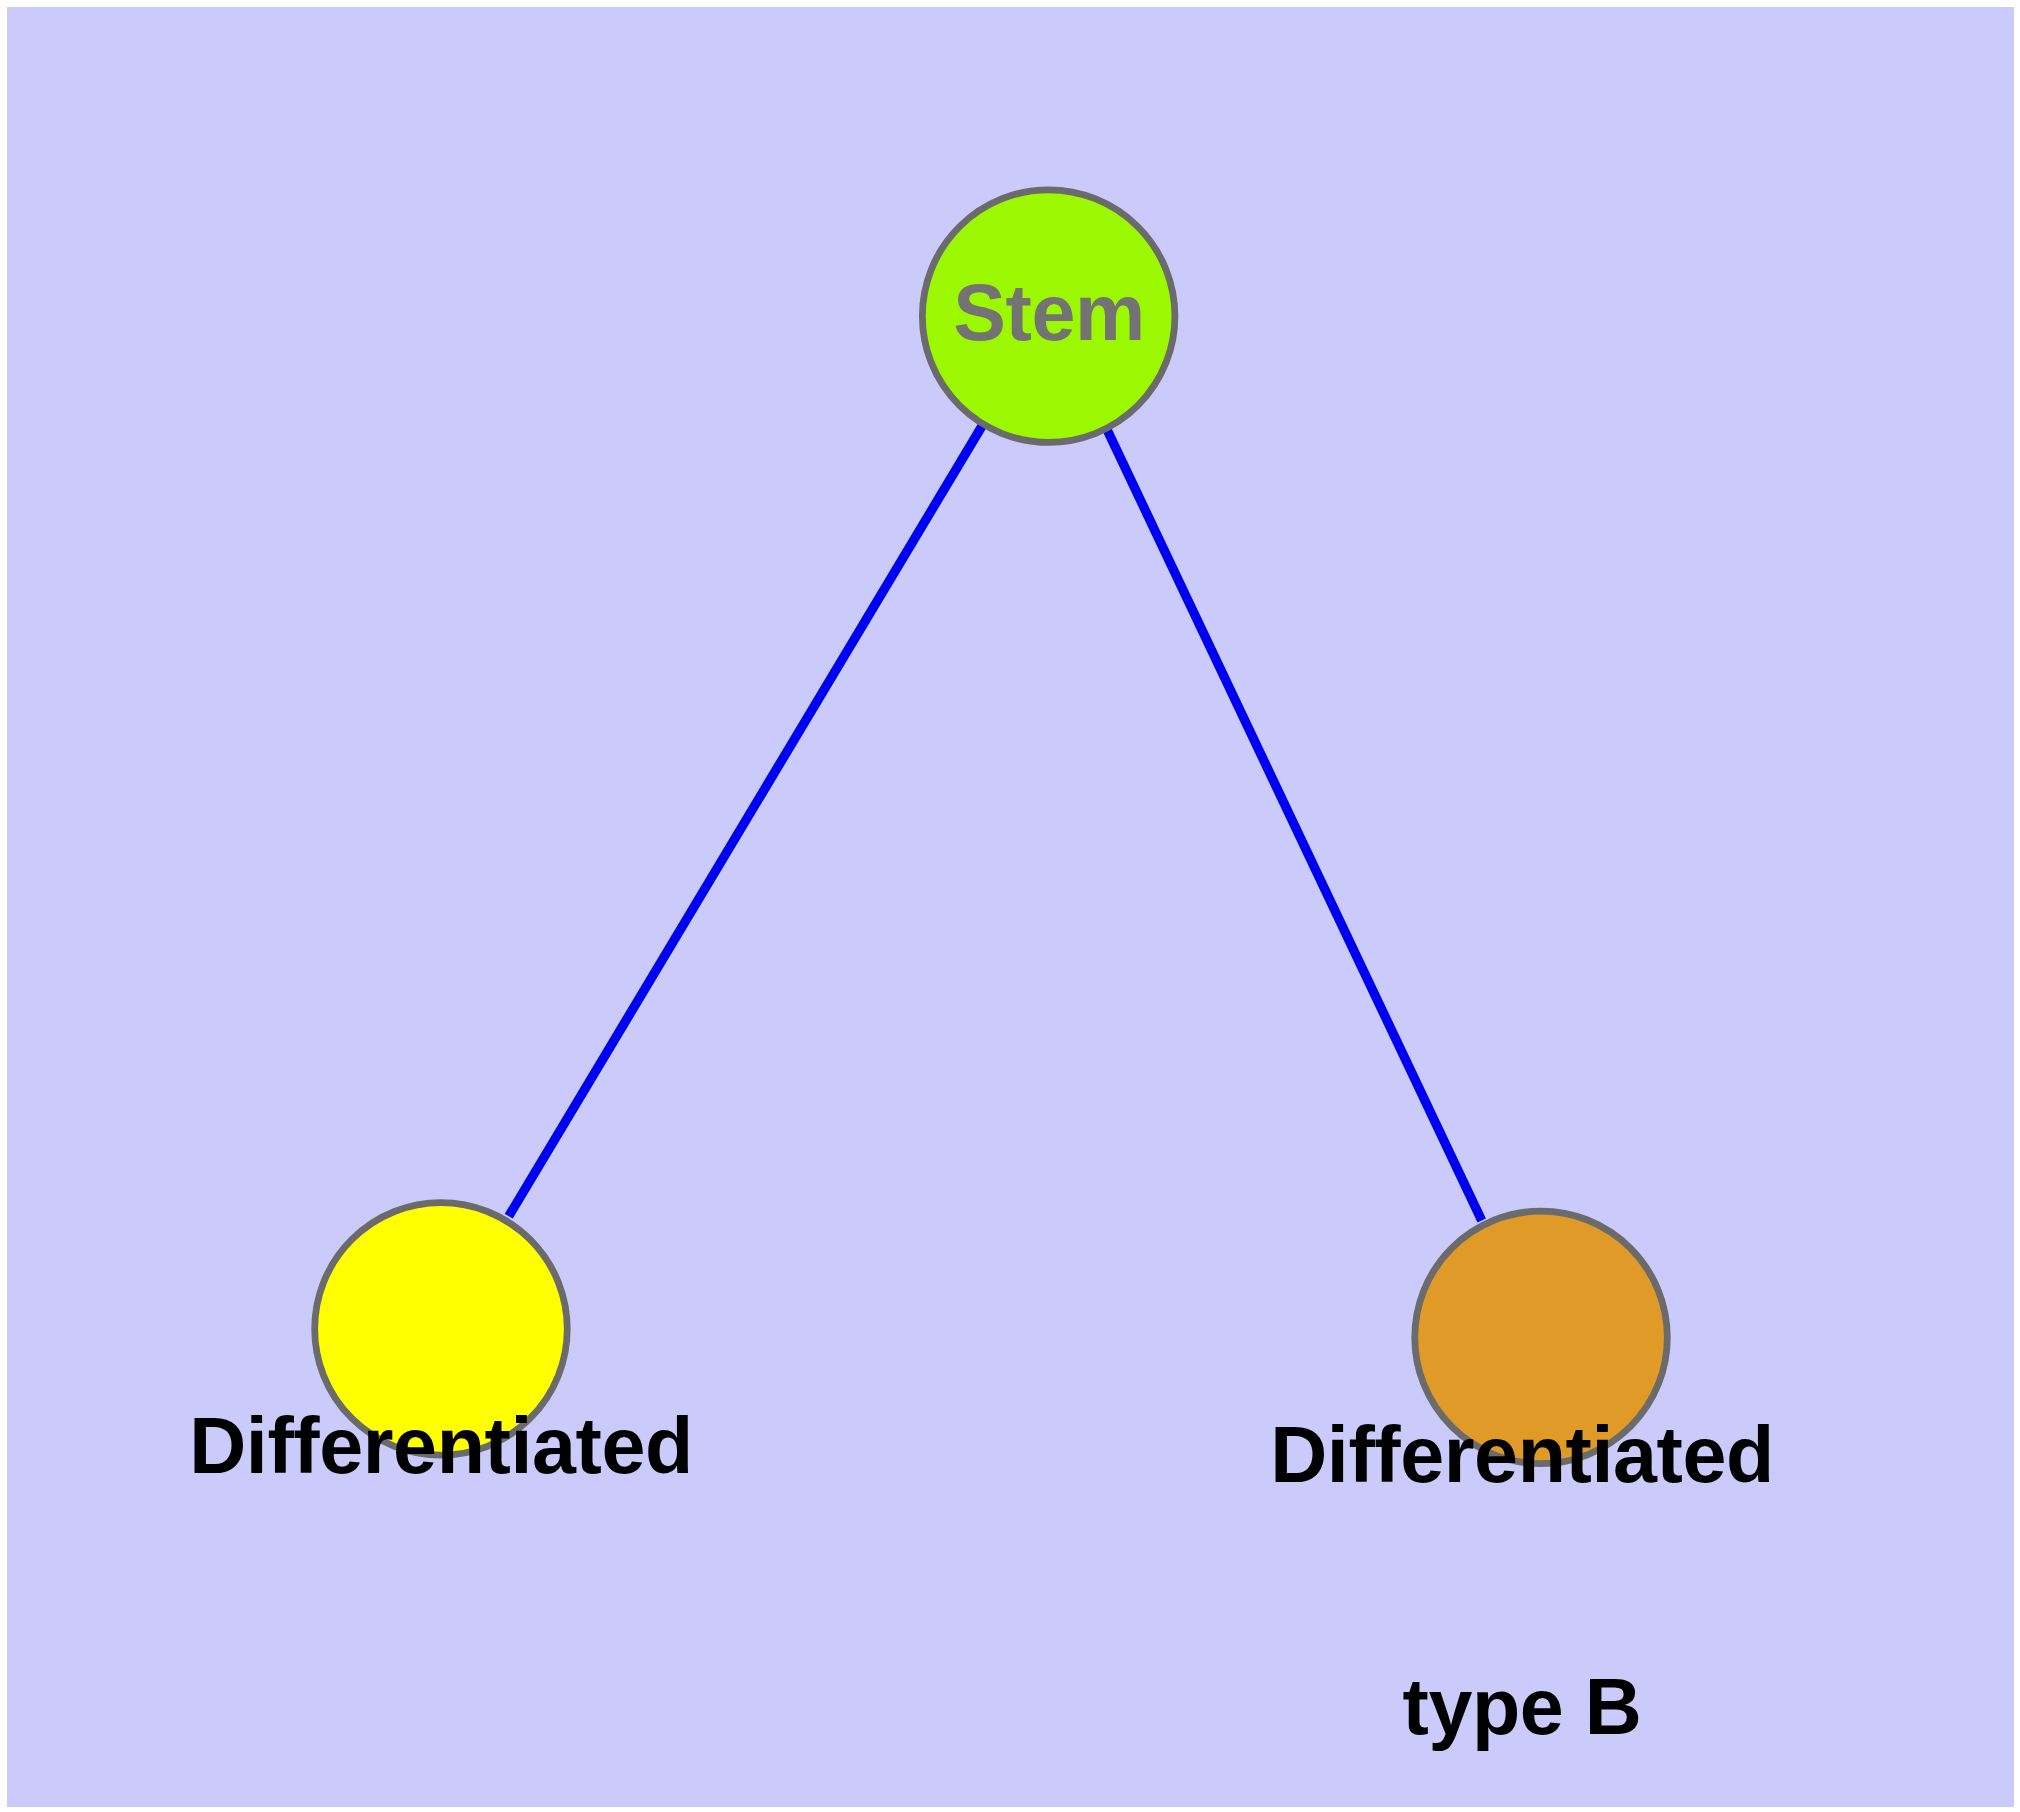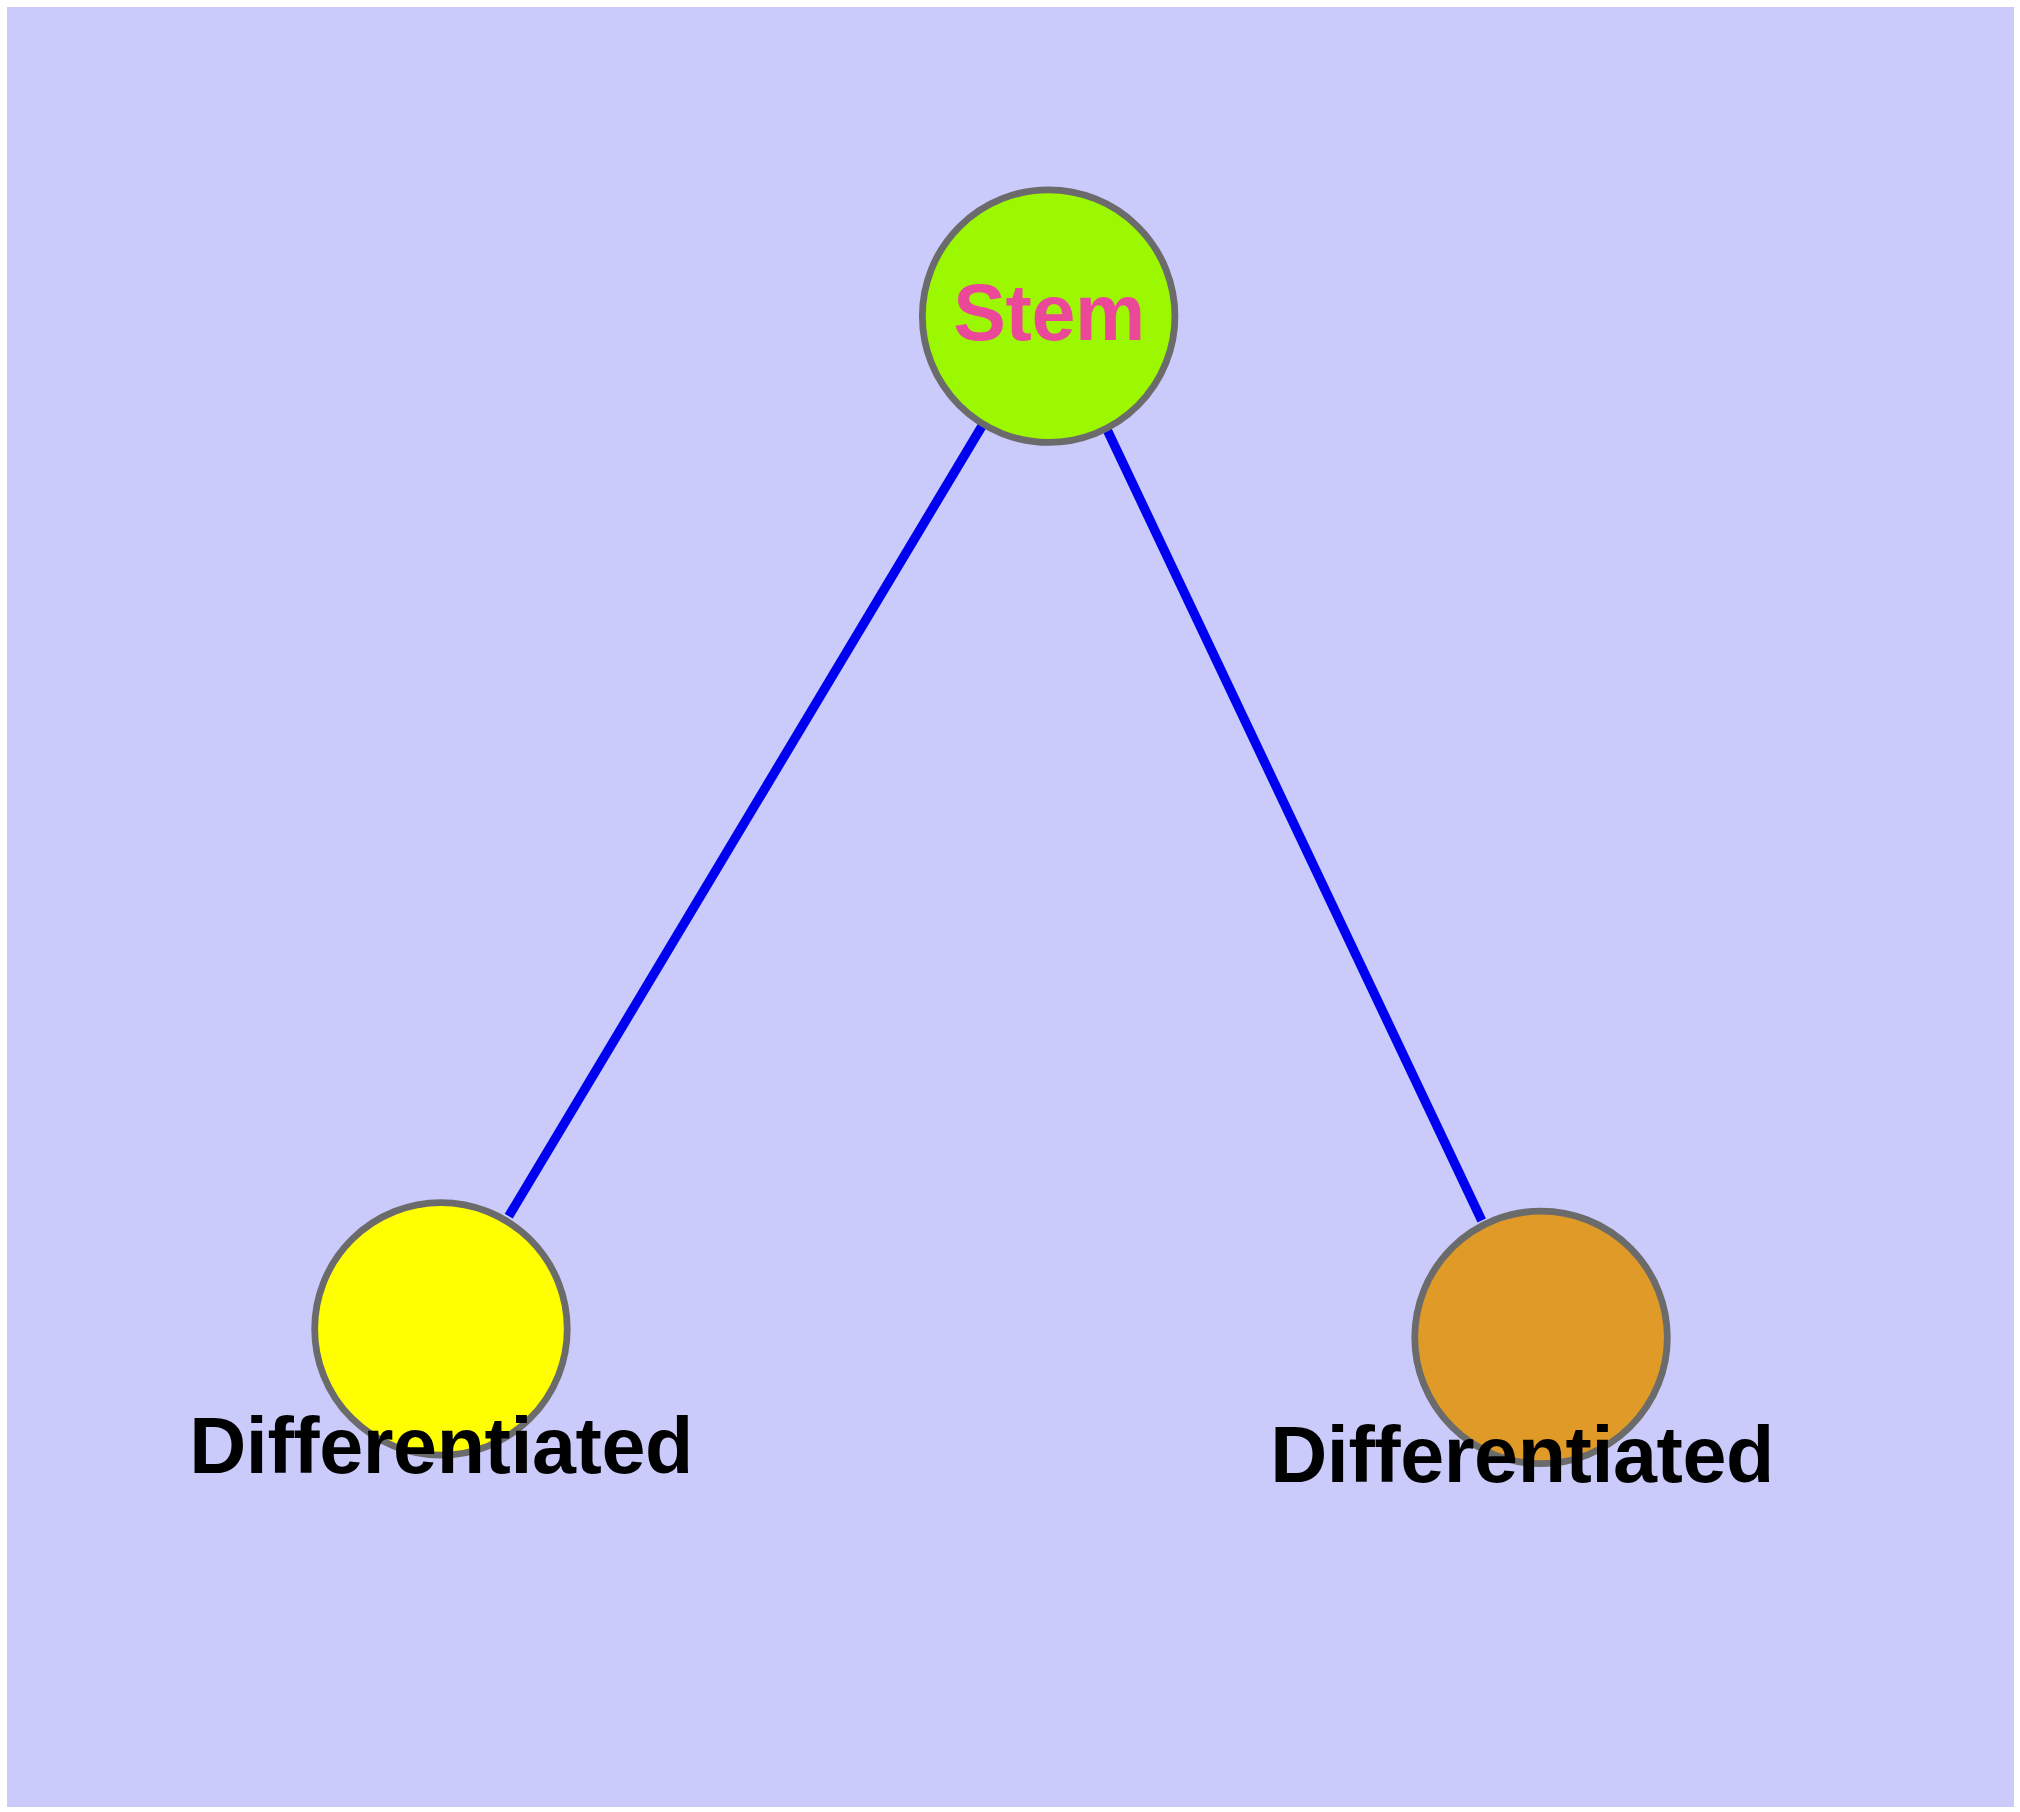--- a/index.html
+++ b/index.html
@@ -62,24 +62,25 @@
       <line x1="1305" y1="505" x2="1748" y2="1440" stroke="#0000f0" stroke-width="11" stroke-linecap="butt"></line>
     </g>
 
     <g>
       <circle cx="1237" cy="373" r="149" fill="#9cf800" stroke="#6b6b6b" stroke-width="8"></circle>
       <circle cx="520" cy="1568" r="149" fill="#ffff00" stroke="#6b6b6b" stroke-width="8"></circle>
       <circle cx="1818" cy="1578" r="149" fill="#e09a28" stroke="#6b6b6b" stroke-width="8"></circle>
     </g>
   </svg>
 
-  <div class="node-label label-stem" style="left: 625px; top: 271px; width: 848px; color: #ec4899;">Stem</div>
+  <div class="node-label label-stem" style="left: 625px; top: 271px; width: 848px; color: #737373;">Stem</div>
 
   <div class="node-label label-leaf" style="left: 17px; top: 1237px; width: 848px; color: rgb(0, 0, 0);">
     <div>Differentiated</div>
   </div>
 
   <div class="node-label label-leaf" style="left: 1098px; top: 1246px; width: 848px; color: rgb(0, 0, 0);">
     <div>Differentiated</div>
+    <div>type B</div>
   </div>
 
 </div>
 
 
 </body></html>

